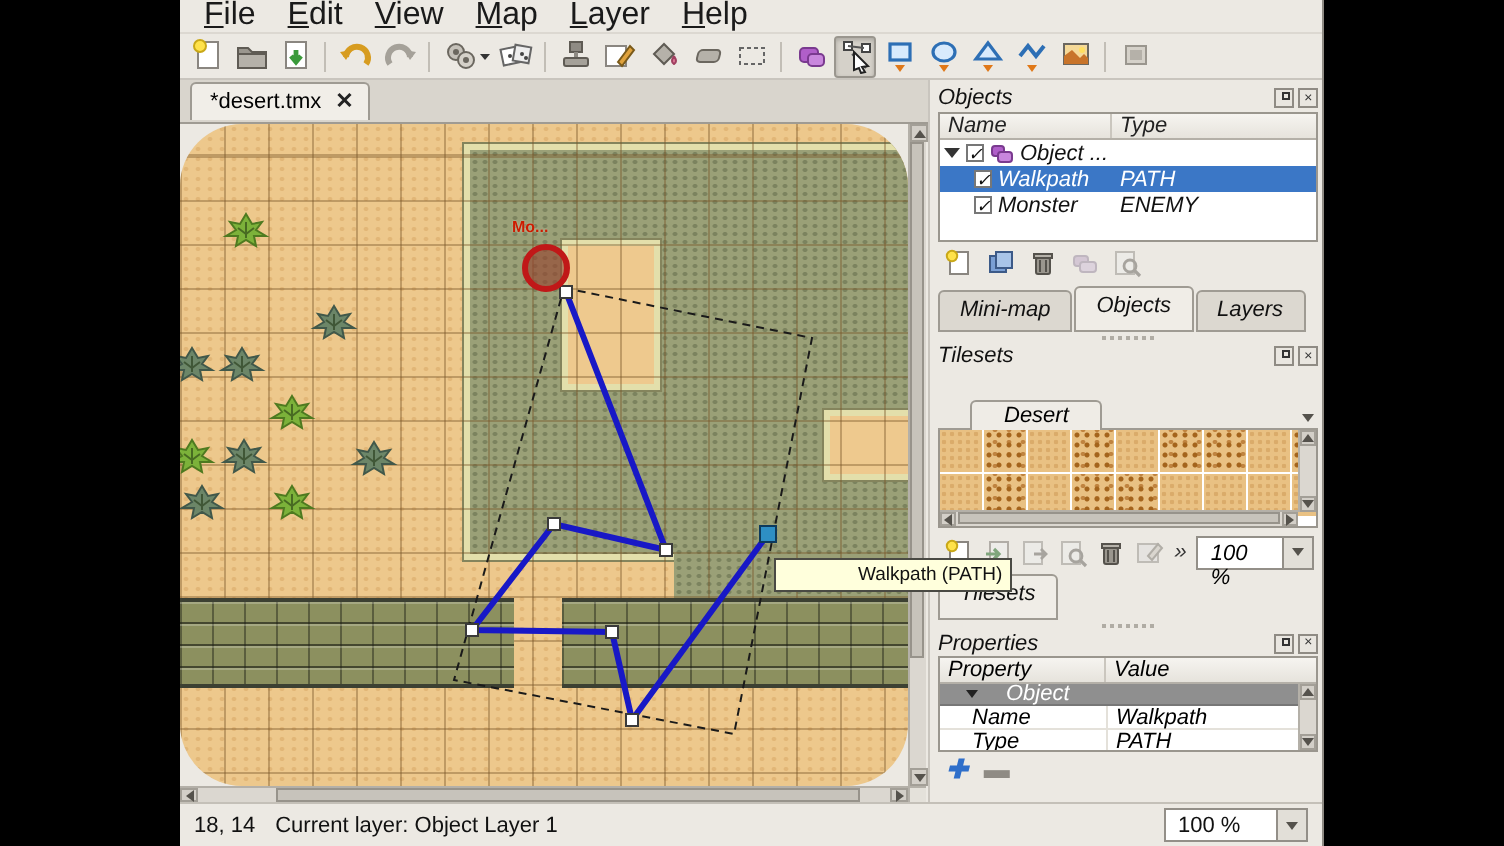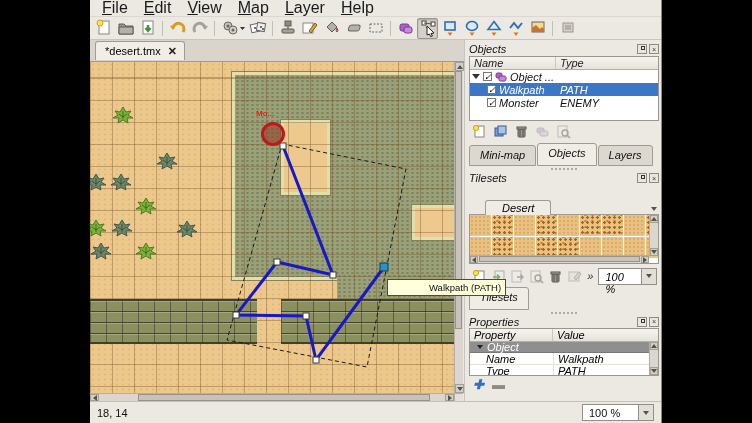--- a/index.html
+++ b/index.html
@@ -25,21 +25,21 @@
   .editor{width:375px;display:flex;flex-direction:column;position:relative;}
   .tabbar{height:22px;background:#d9d5cd;border-bottom:1px solid #9f9b93;display:flex;align-items:flex-start;padding-left:5px;}
   .tab{background:#f1eee8;border:1px solid #9f9b93;border-bottom:none;border-radius:3px 3px 0 0;padding:3px 7px 3px 9px;font-size:11px;display:flex;gap:7px;align-items:center;position:relative;top:1px;}
   .tab-close{font-weight:bold;font-size:11px;line-height:9px;color:#222;}
 
   
   .canvas-row{flex:1;display:flex;min-height:0;}
   .canvas{position:relative;width:364px;overflow:hidden;
     background-color:#edc88c;
     background-image:radial-gradient(rgba(196,138,66,.28) 1px,transparent 1.4px);
-    background-size:6px 5px;}
+    background-size:6px 5px;border-radius:31px;}
   .gridlayer{position:absolute;inset:0;z-index:3;pointer-events:none;
     background-image:
       repeating-linear-gradient(to right, rgba(120,85,40,.40) 0 1px, transparent 1px 22px),
       repeating-linear-gradient(to bottom, rgba(120,85,40,.40) 0 1px, transparent 1px 22px);
     background-position:0 0,0 16px;}
   .green{position:absolute;background-color:#9aa077;background-image:radial-gradient(rgba(55,63,38,.30) 1px,transparent 1.5px);background-size:5px 4px;z-index:1;}
   .green.main{left:142px;top:10px;width:232px;height:208px;border:3px solid #e3dfab;box-shadow:0 0 0 1px #84845c;}
   .green.ext{left:247px;top:212px;width:120px;height:28px;border-bottom:3px solid #e3dfab;box-shadow:0 1px 0 #84845c;}
   .sandrect{position:absolute;background:#eec98e;border:3px solid #e3dfab;box-shadow:0 0 0 1px #84845c;z-index:2;}
   .sandrect.inner{left:191px;top:58px;width:49px;height:75px;}
@@ -122,21 +122,21 @@
 
   
   .prop-table{height:48px;overflow:hidden;font-size:11px;position:relative;}
   .prop-head{display:flex;height:13px;background:linear-gradient(#f6f4f0,#e6e3dc);border-bottom:1px solid #b4b0a8;}
   .prop-head .c1{width:83px;padding-left:4px;border-right:1px solid #cac6be;}
   .prop-head .c2{flex:1;padding-left:4px;}
   .prow{display:flex;height:12px;align-items:center;border-bottom:1px solid #e4e1da;}
   .prow .c1{width:83px;padding-left:16px;overflow:hidden;white-space:nowrap;}
   .prow .c2{flex:1;padding-left:4px;border-left:1px solid #e4e1da;overflow:hidden;}
   .prow.group{background:#8f8f8f;color:#fff;border-bottom:1px solid #777;height:11px;}
-  .prow.group .c1{padding-left:7px;display:flex;align-items:center;gap:4px;width:auto;}
+  .prow.group .c1{padding-left:13px;display:flex;align-items:center;gap:14px;width:auto;}
   .prop-vscroll{position:absolute;right:0;top:13px;bottom:0;width:9px;background:#dbd7d0;border-left:1px solid #b4b0a8;display:flex;flex-direction:column;justify-content:space-between;}
   .plusminus{height:18px;display:flex;align-items:center;gap:8px;padding:3px 4px;}
   .plus{color:#2f6fca;font-weight:bold;font-size:13px;line-height:10px;}
   .minus{color:#8f8b84;font-weight:bold;font-size:13px;line-height:10px;}
 
   .grip{height:5px;display:flex;align-items:center;justify-content:center;}
   .grip i{width:26px;border-top:2px dotted #b0aca4;display:block;}
 
   
   .statusbar{height:22px;border-top:1px solid #c4c0b8;display:flex;align-items:center;padding:0 7px;font-size:11px;color:#111;gap:10px;background:#ece9e3;}
@@ -639,20 +639,21 @@
       <div class="plusminus">
         <span class="plus">✚</span>
         <span class="minus">▬</span>
       </div>
 
     </div>
   </div>
 
   <div class="statusbar">
     <span>18, 14</span>
+    <span>Current layer: Object Layer 1</span>
     <span class="combo">
       <span class="val">100 %</span>
       <span class="dd">
           <i class="tri down"></i>
         </span>
     </span>
   </div>
 
 </div>
 

